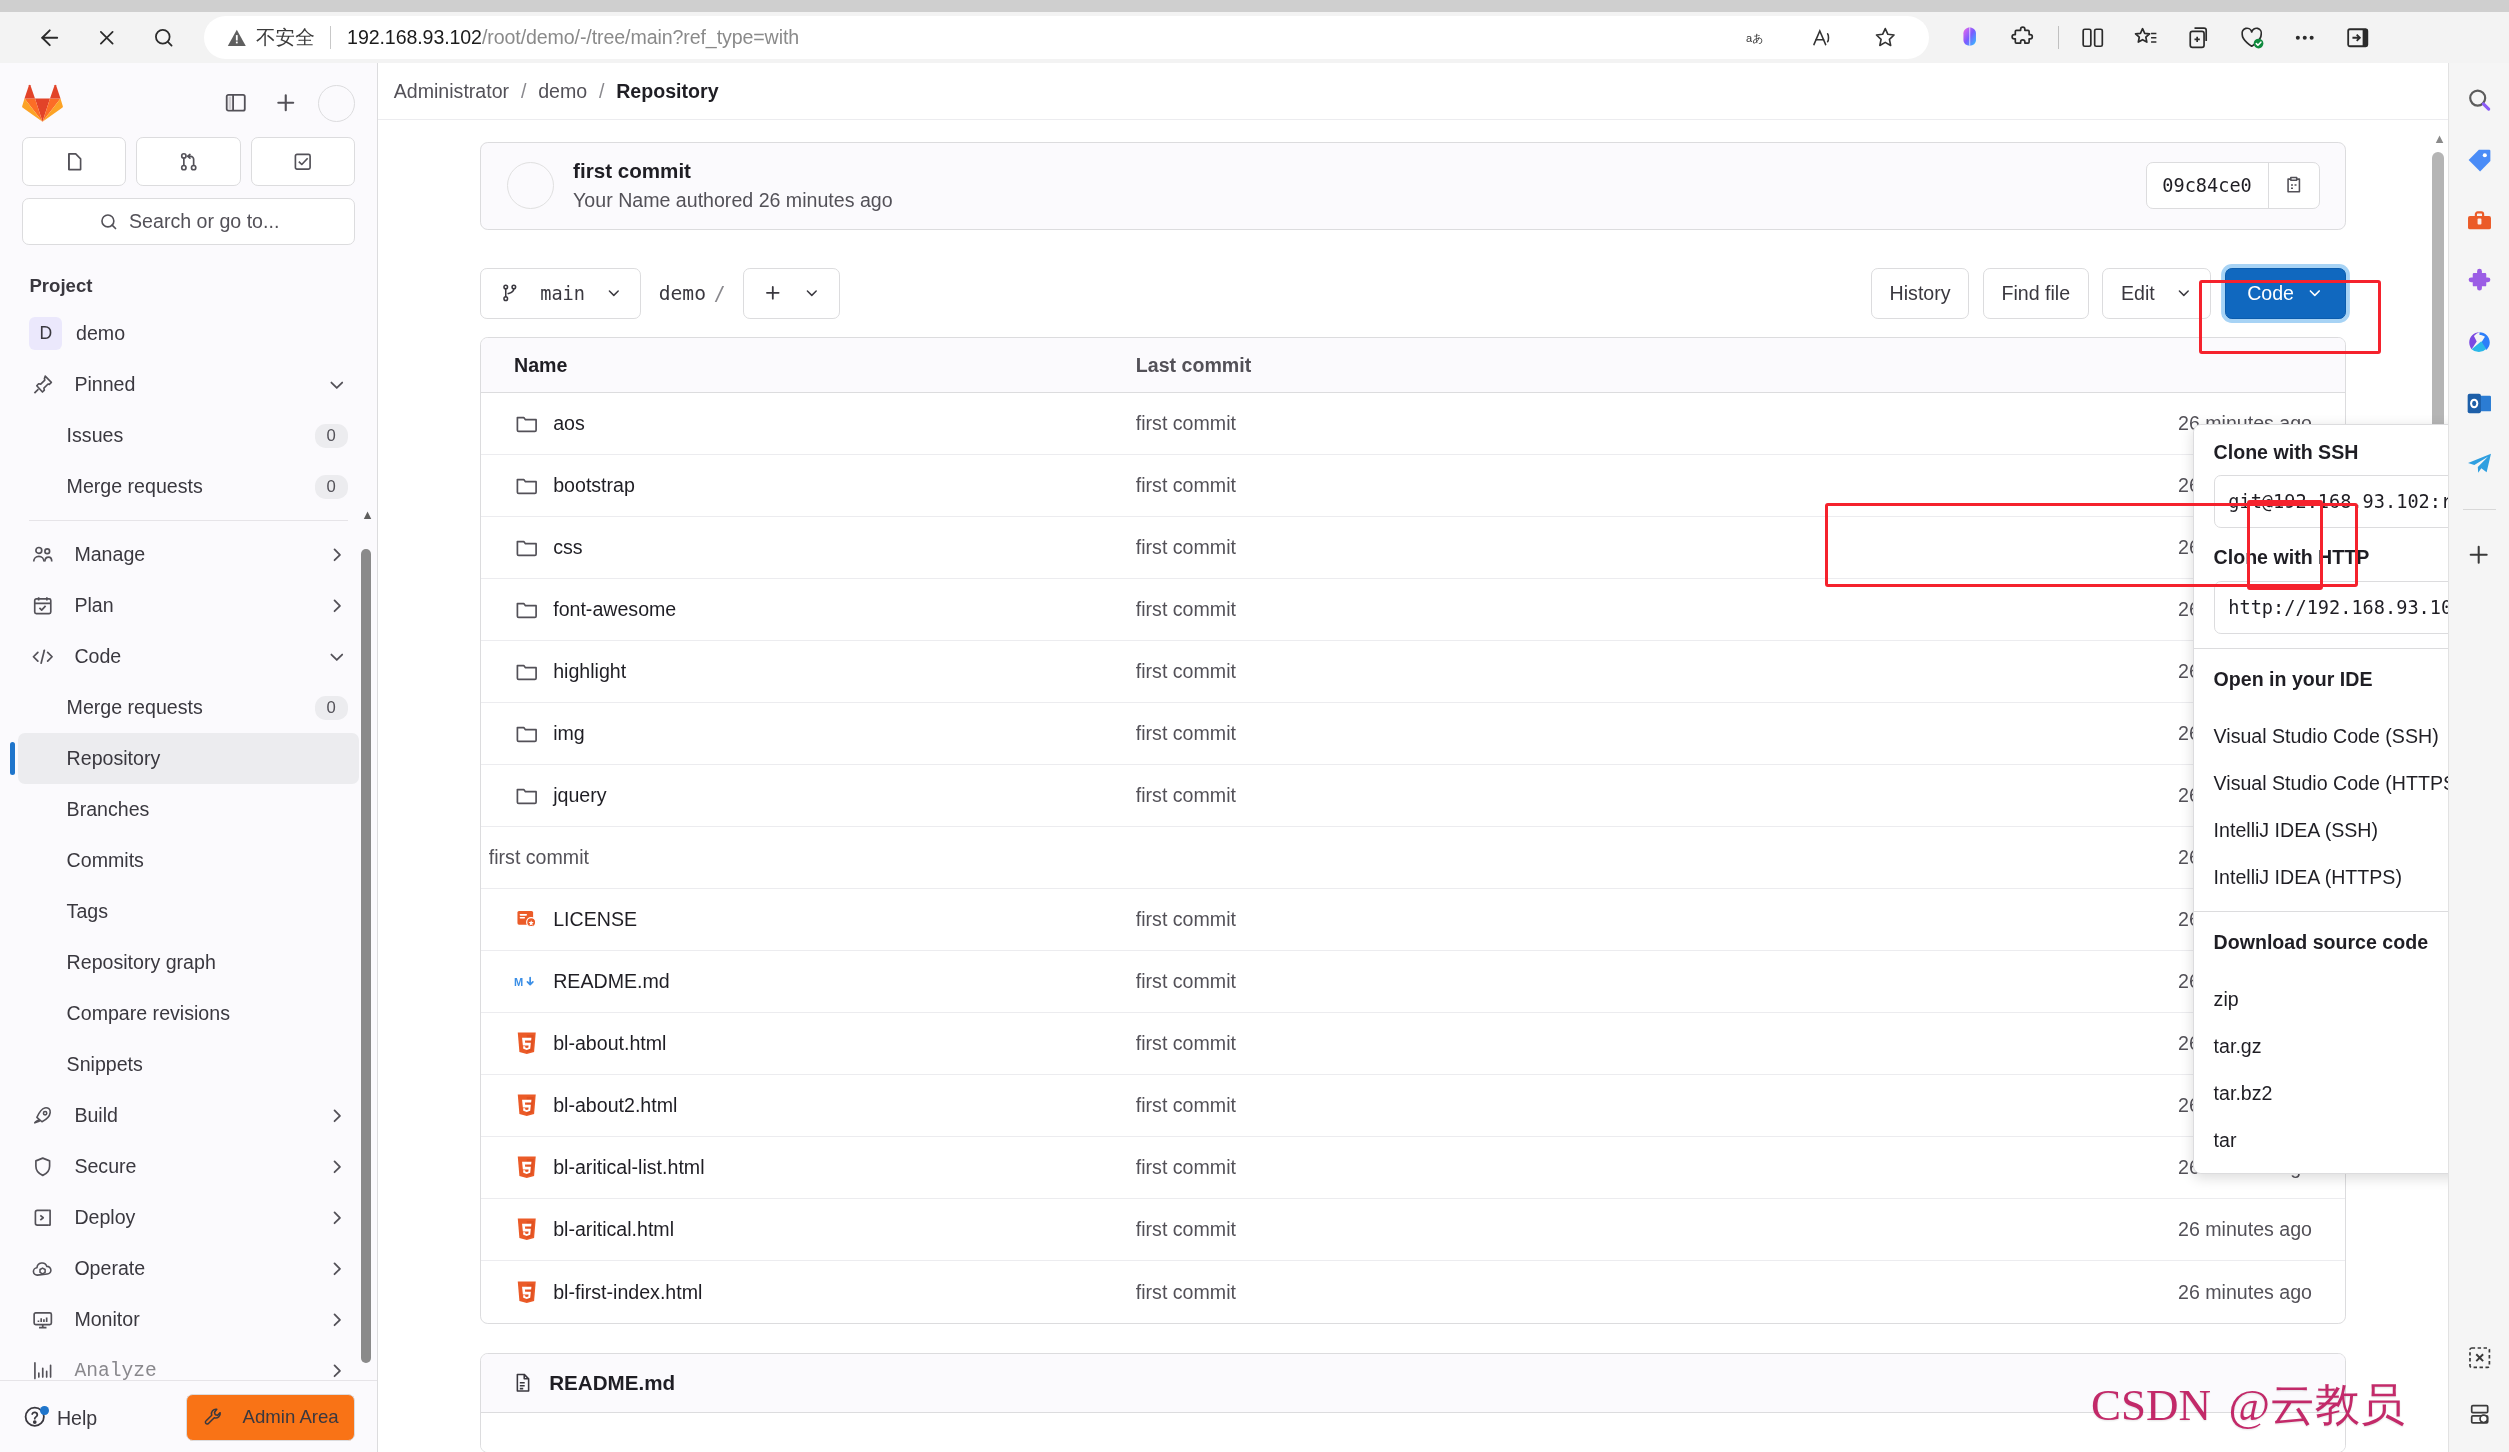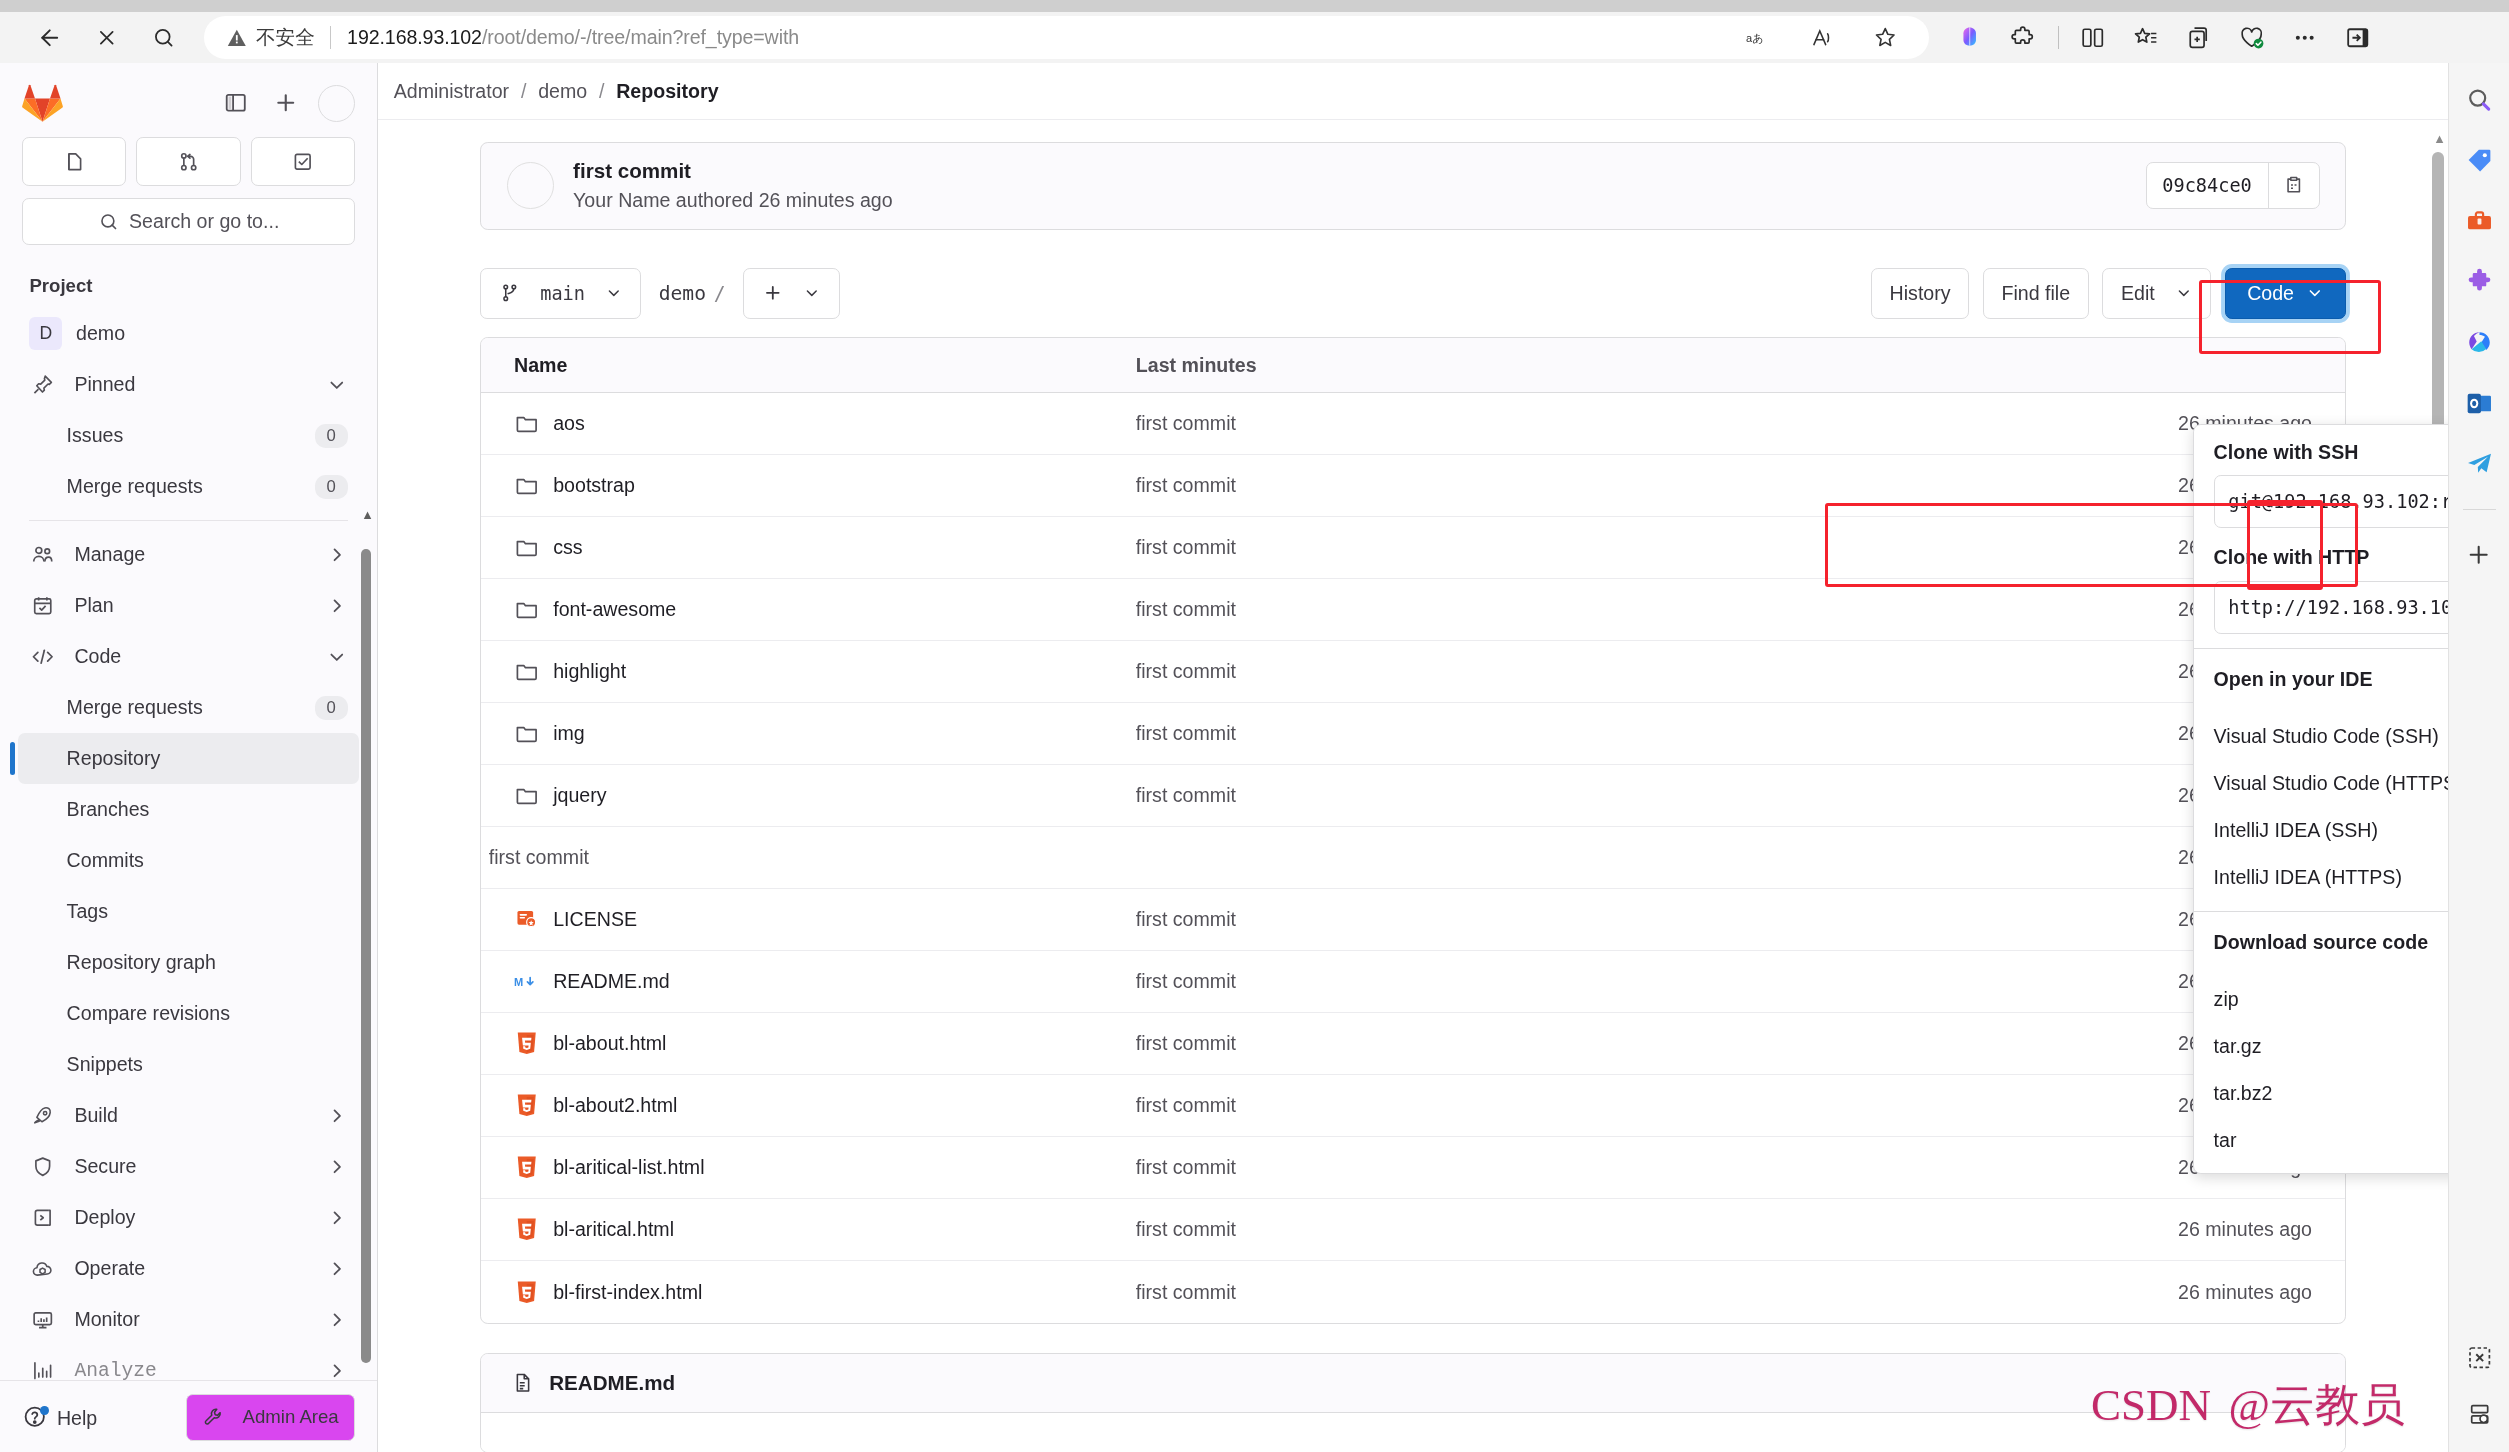--- a/index.html
+++ b/index.html
@@ -117,21 +117,21 @@
   }
   .sb-thumb { position:absolute; left:0; top:41px; width:9.8px; height:814px; background:#8a8a8a; border-radius:4.9px;}
   .sb-arrow { position:absolute; left:0; color:#5e5e5e; font-size:12.7px; text-align:center; width:9.8px;}
   .gl-sb-footer {
     border-top:1px solid #e6e4e8; height:74px; display:flex; align-items:center;
     padding:0 21.6px; gap:17.6px;
   }
   .help-link { display:flex; align-items:flex-end; gap:9.8px; font-size:19.6px; color:#3a383f; position:relative;}
   .help-dot { position:absolute; left:18.6px; top:2px; width:8.8px;height:8.8px;border-radius:50%;background:#1f75cb;}
   .admin-btn {
-    margin-left:auto; border:1px solid #dcdcde; border-radius:6.9px; background:#d946ef;
+    margin-left:auto; border:1px solid #dcdcde; border-radius:6.9px; background:#f97316;
     height:47px; padding:0 15.7px; display:flex; align-items:center; gap:18px;
     font-size:18.6px; color:#3a383f;text-align:center;
   }
 
   
   .gl-main { flex:1 1 auto; height:1390px; position:relative; overflow:hidden; background:#fff;}
   .breadcrumb-bar {
     height:57px; display:flex; align-items:center; padding-left:15.7px;
     font-size:19.6px; color:#535158; border-bottom:1px solid #ececef;
   }
@@ -797,21 +797,21 @@
               <svg width="17.6" height="17.6" viewBox="0 0 24 24" fill="none" stroke="currentColor" stroke-width="2.2" stroke-linecap="round" stroke-linejoin="round">
                   <path d="M6 9.5l6 6 6-6"></path>
                 </svg>
             </span>
           </span>
         </div>
 
         <div class="file-table">
           <div class="ft-head">
             <span class="col-name">Name</span>
-            <span class="col-commit">Last minutes</span>
+            <span class="col-commit">Last commit</span>
             <span class="col-time"></span>
           </div>
           <div id="file-rows">
               <div class="ft-row">
                 <span class="col-name">
                   <span class="fi">
                     <svg width="25.5" height="25.5" viewBox="0 0 24 24" fill="none" stroke="#535158" stroke-width="1.6" stroke-linejoin="round">
                       <path d="M3.2 6.2h6l1.6 2h10V18a1.2 1.2 0 01-1.2 1.2H4.4A1.2 1.2 0 013.2 18z"></path>
                     </svg>
                   </span>

